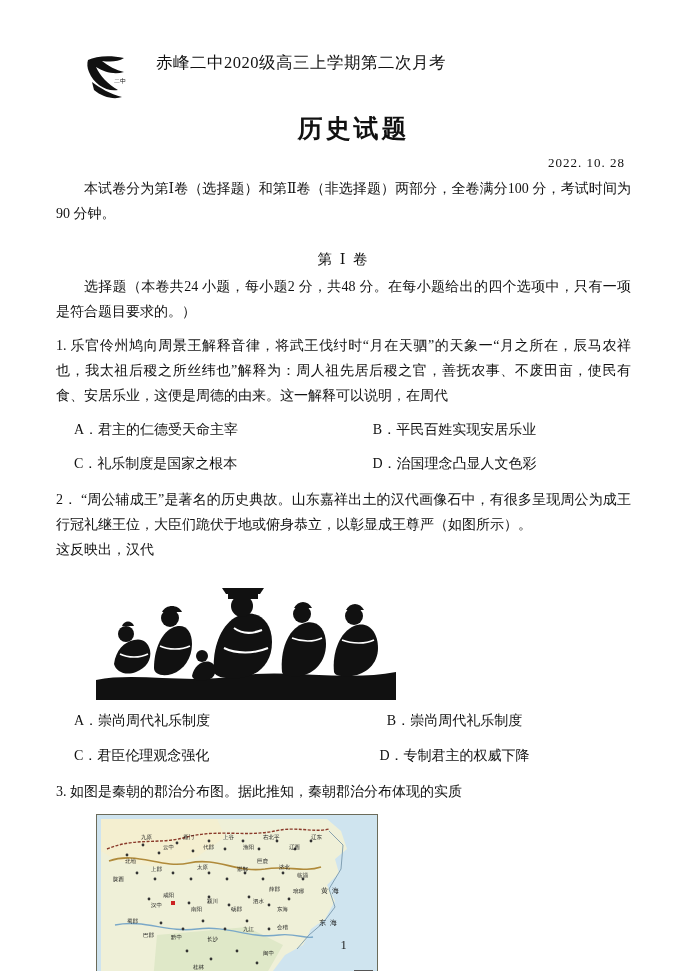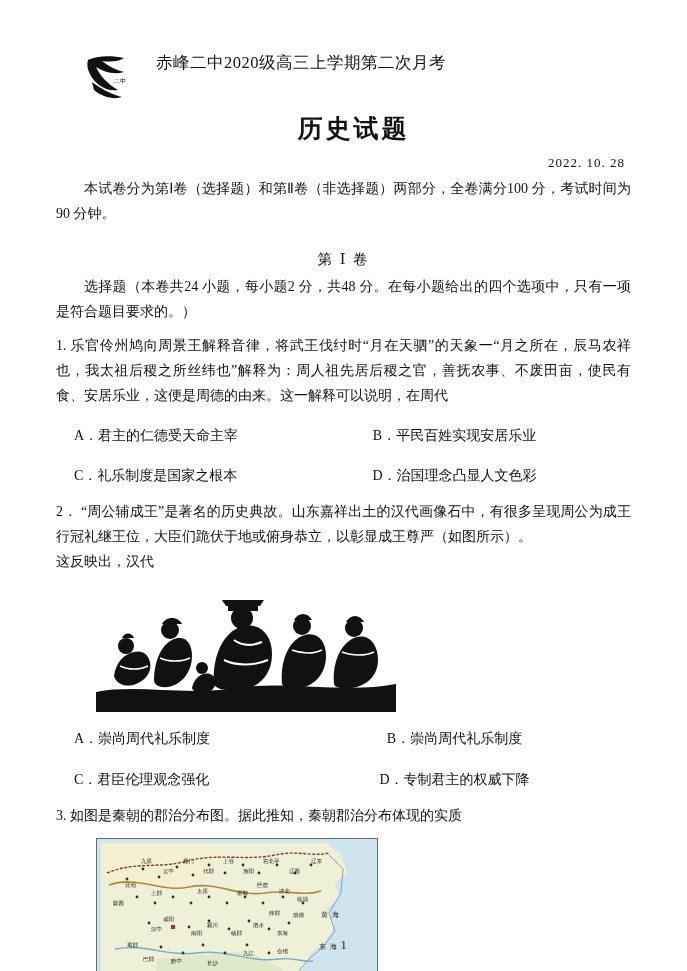--- a/index.html
+++ b/index.html
@@ -59,40 +59,39 @@
     margin-top: 10px;
     margin-right: 6px;
     letter-spacing: 1px;
   }
   
   .para {
     font-size: 14px;
     line-height: 1.75;
     text-align: justify;
     margin: 6px 0 0 0;
-    font-family: Liberation Serif, serif;
   }
   .indent { text-indent: 28px; }
   .center-line {
     text-align: center;
     font-size: 14.5px;
     letter-spacing: 2px;
     margin-top: 24px;
   }
   .q {
     font-size: 14px;
     line-height: 1.8;
     margin-top: 9px;
     text-align: justify;
   }
   .opts {
     display: flex;
     font-size: 14px;
     line-height: 1.9;
-    margin-top: 14px;
+    margin-top: 8px;
   }
   .opt-a { width: 210px; flex: none; padding-left: 18px; box-sizing: border-box; }
   .opt-b { flex: 1; padding-left: 12px; text-align: center; }
   
   .img-han {
     width: 300px;
     height: 128px;
     margin: 10px 0 6px 40px;
     position: relative;
     background: #ffffff;

